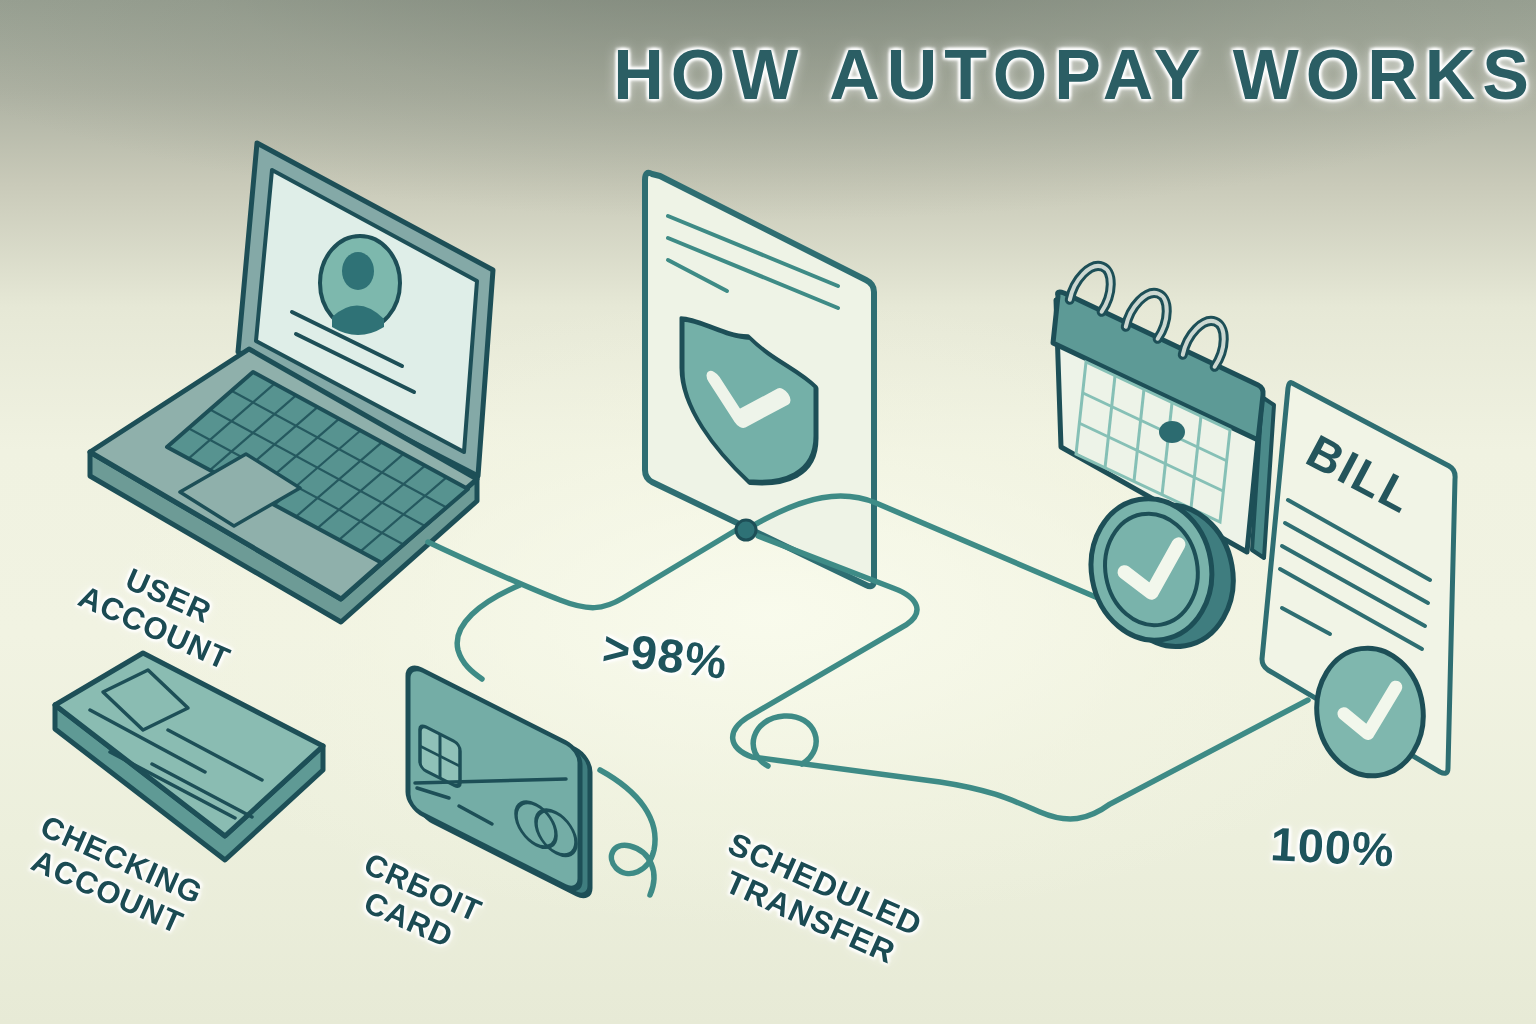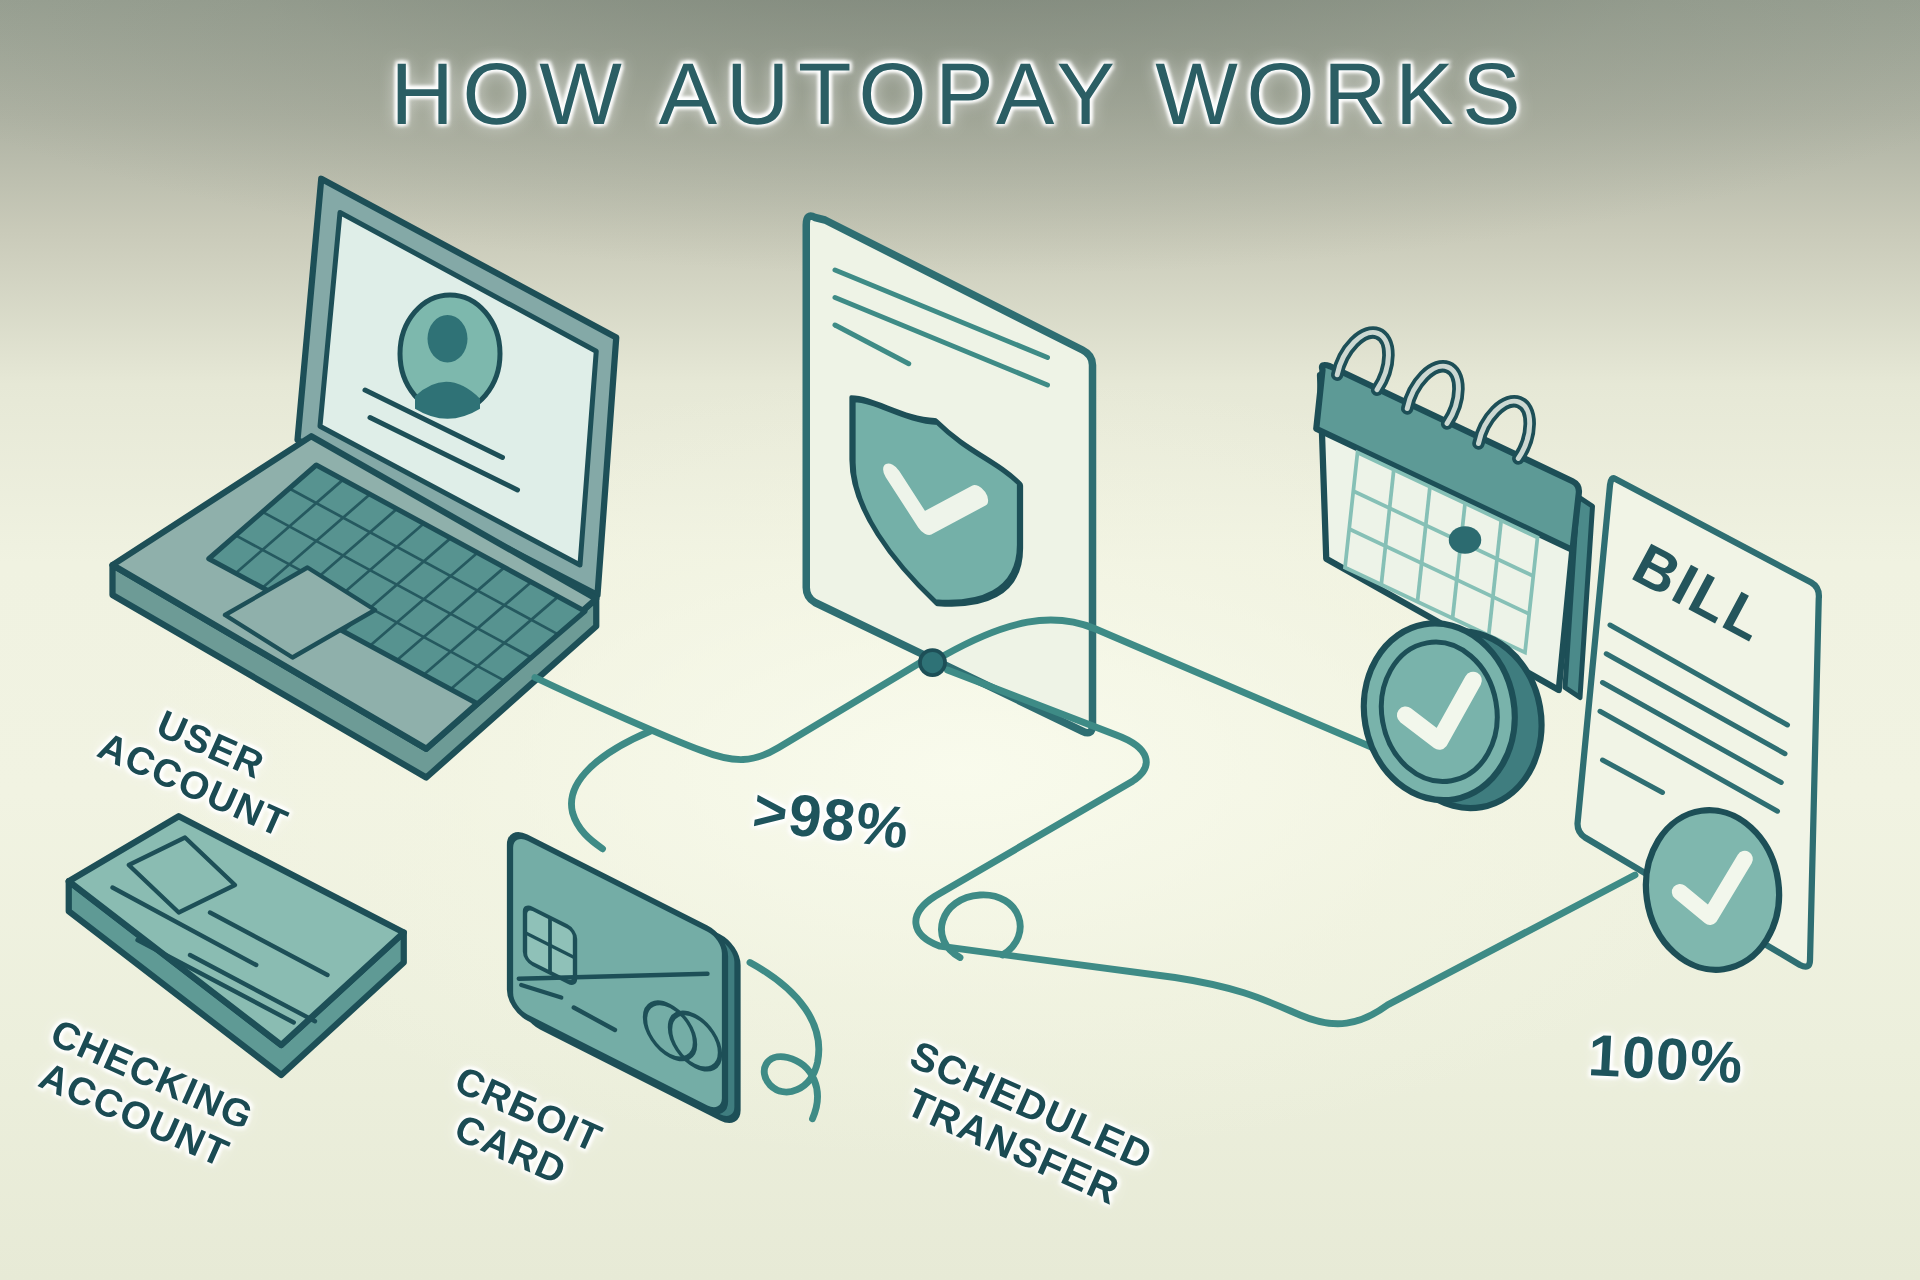--- a/index.html
+++ b/index.html
@@ -16,22 +16,22 @@
   .halo{
     color:#1b4b53;font-weight:bold;line-height:1.12;letter-spacing:1px;
     text-shadow:
       -2px 2px 3px rgba(255,255,255,.95), 2px -2px 3px rgba(255,255,255,.95),
       2px 2px 3px rgba(255,255,255,.9), -2px -2px 3px rgba(255,255,255,.9),
       0 0 14px rgba(255,255,255,.8);
   }
   .lbl{position:absolute;font-size:31px;text-align:center;transform-origin:0 0;}
   .stat{position:absolute;font-size:47px;transform-origin:0 0;color:#1e545c;}
   .title{
-    position:absolute;left:0;top:36px;width:100%;text-align:center;
-    font-size:70px;font-weight:normal;letter-spacing:7px;color:#2b5e64;
+    position:absolute;left:0;top:36px;width:100%;text-align:right;
+    font-size:70px;font-weight:bold;letter-spacing:7px;color:#2b5e64;
   }
 </style>
 </head>
 <body>
 
 <div class="stage">
 
 <svg width="1536" height="1024" viewBox="0 0 1536 1024">
 
   <g>

